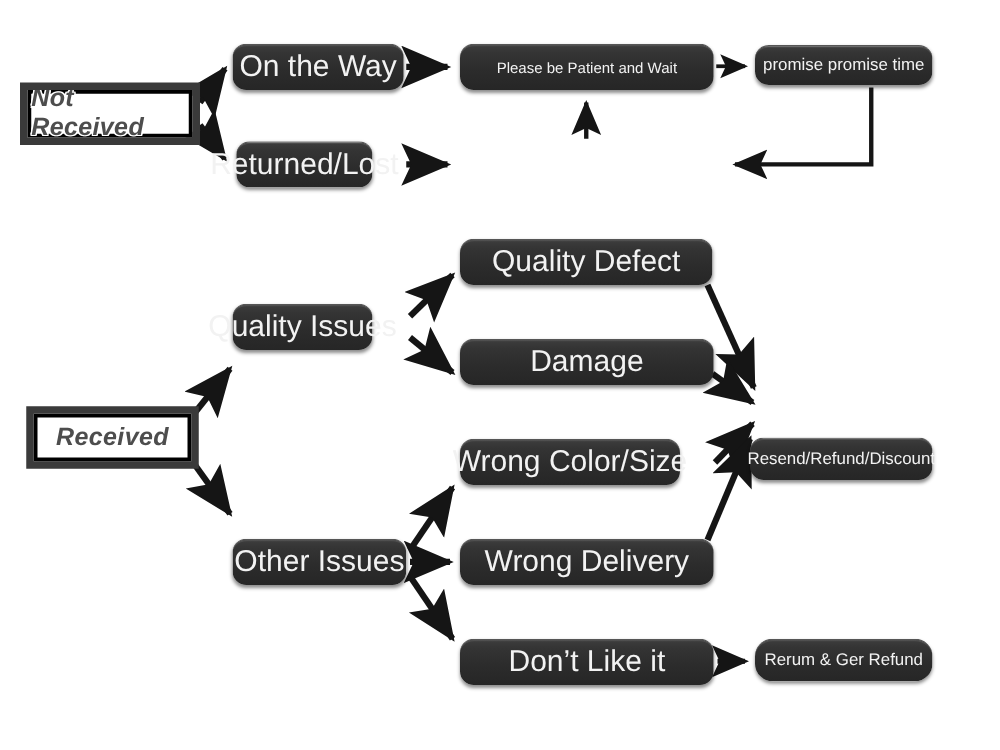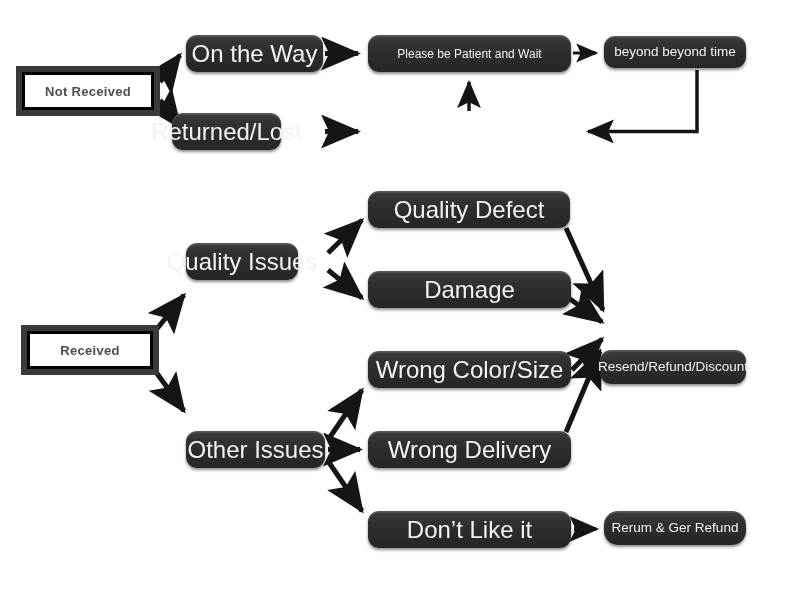--- a/index.html
+++ b/index.html
@@ -59,29 +59,30 @@
     align-items: center;
     justify-content: center;
     background: #ffffff;
     border: 3px solid #000000;
     outline: 6px solid #3a3a3a;
     outline-offset: 0px;
     box-shadow: 0 2px 4px rgba(0,0,0,0.40);
     z-index: 4;
   }
   .root-node .label {
-    font-size: 13px;
+    font-size: 20px;
     font-weight: bold;
     color: #4d4d4d;
     letter-spacing: 0.3px;
     text-shadow:
       -1px -1px 0 #ffffff,  1px -1px 0 #ffffff,
       -1px  1px 0 #ffffff,  1px  1px 0 #ffffff,
       -1px  0   0 #ffffff,  1px  0   0 #ffffff,
        0   -1px 0 #ffffff,  0    1px 0 #ffffff;
+    font-style: italic;
   }
 </style>
 </head>
 <body>
 
 <div id="canvas">
 
   <svg id="edge-layer" viewBox="0 0 800 600" xmlns="http://www.w3.org/2000/svg">
     <defs>
       <marker id="ah" markerWidth="9" markerHeight="9" refX="7.4" refY="3.4" orient="auto" markerUnits="strokeWidth">
@@ -133,45 +134,45 @@
       <path d="M574,529 L596,529" stroke-width="4" marker-end="url(#ahbig)"></path>
     </g>
   </svg>
 
 <div class="root-node" style="left: 22px; top: 72px; width: 132px; height: 38px;">
       <span class="label">Not Received</span>
     </div>
     <div class="node size-lg" style="left: 186px; top: 35px; width: 137px; height: 37px;">
       <span class="label">On the Way</span>
     </div>
-    <div class="node size-lg" style="left: 172px; top: 113px; width: 109px; height: 37px;">
+    <div class="node size-lg" style="left: 189px; top: 113px; width: 109px; height: 37px;">
       <span class="label">Returned/Lost</span>
     </div>
     <div class="node size-md" style="left: 368px; top: 35px; width: 203px; height: 37px;">
       <span class="label">Please be Patient and Wait</span>
     </div>
     <div class="node size-sm" style="left: 604px; top: 36px; width: 142px; height: 32px;">
-      <span class="label">beyond beyond time</span>
+      <span class="label">promise promise time</span>
     </div>
     <div class="root-node" style="left: 27px; top: 331px; width: 126px; height: 38px;">
       <span class="label">Received</span>
     </div>
     <div class="node size-lg" style="left: 186px; top: 243px; width: 112px; height: 37px;">
       <span class="label">Quality Issues</span>
     </div>
     <div class="node size-lg" style="left: 186px; top: 431px; width: 139px; height: 37px;">
       <span class="label">Other Issues</span>
     </div>
     <div class="node size-lg" style="left: 368px; top: 191px; width: 202px; height: 37px;">
       <span class="label">Quality Defect</span>
     </div>
     <div class="node size-lg" style="left: 368px; top: 271px; width: 203px; height: 37px;">
       <span class="label">Damage</span>
     </div>
-    <div class="node size-lg" style="left: 368px; top: 351px; width: 203px; height: 37px;">
+    <div class="node size-lg" style="left: 368px; top: 351px; width: 176px; height: 37px;">
       <span class="label">Wrong Color/Size</span>
     </div>
     <div class="node size-lg" style="left: 368px; top: 431px; width: 203px; height: 37px; align-items: center;">
       <span class="label">Wrong Delivery</span>
     </div>
     <div class="node size-lg" style="left: 368px; top: 511px; width: 203px; height: 37px;">
       <span class="label">Don’t Like it</span>
     </div>
     <div class="node size-sm" style="left: 600px; top: 310px; width: 146px; height: 34px; margin-top: 40px;">
       <span class="label">Resend/Refund/Discount</span>

